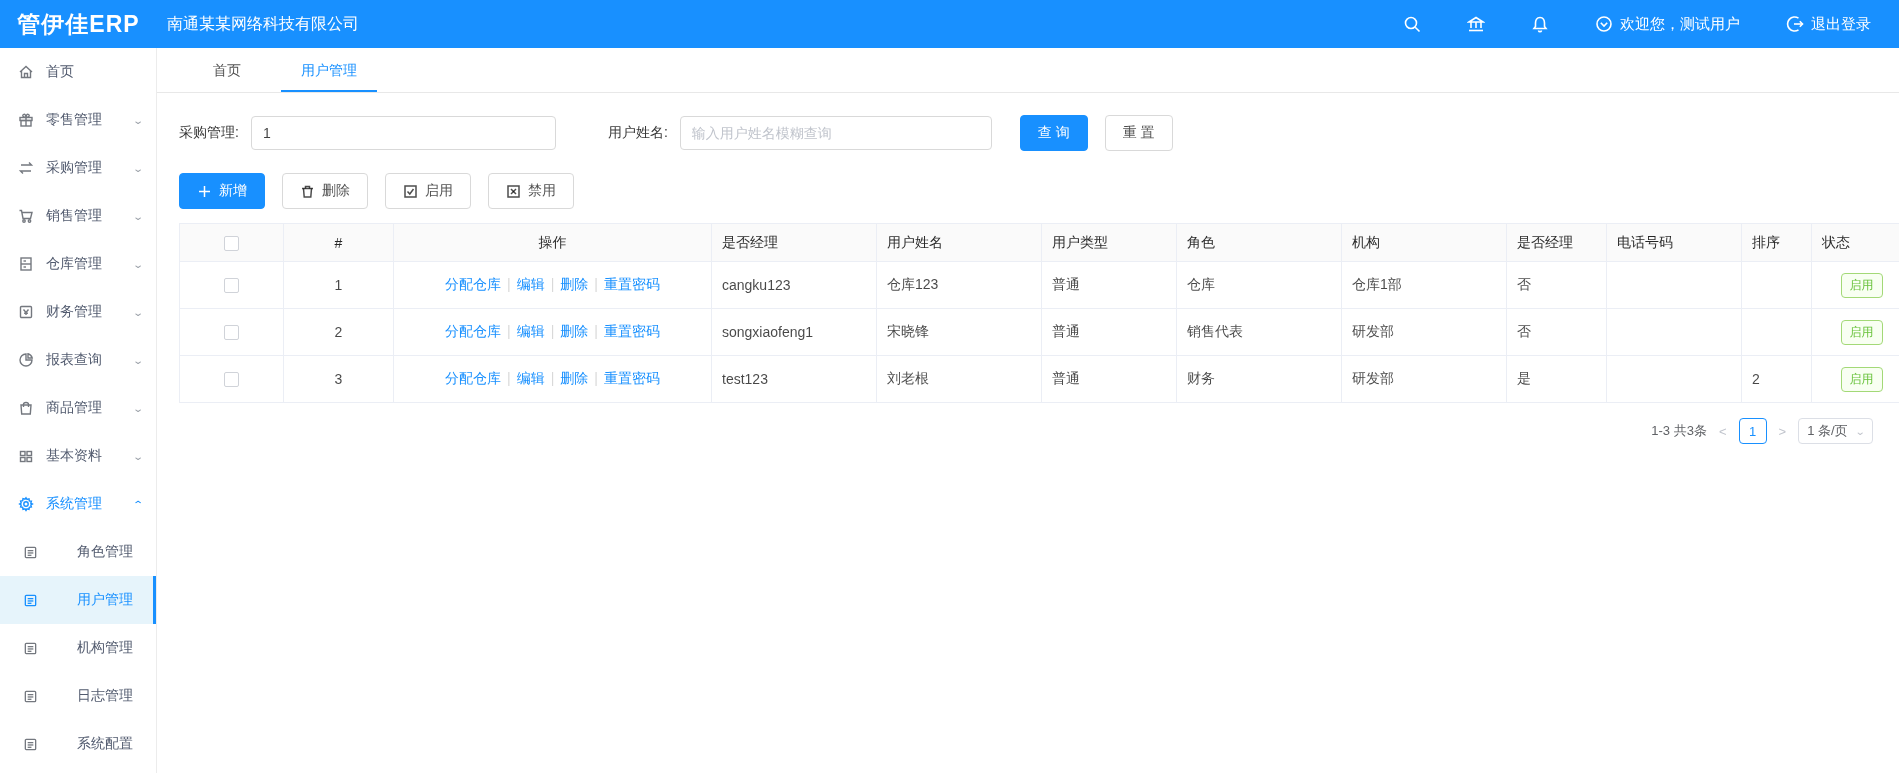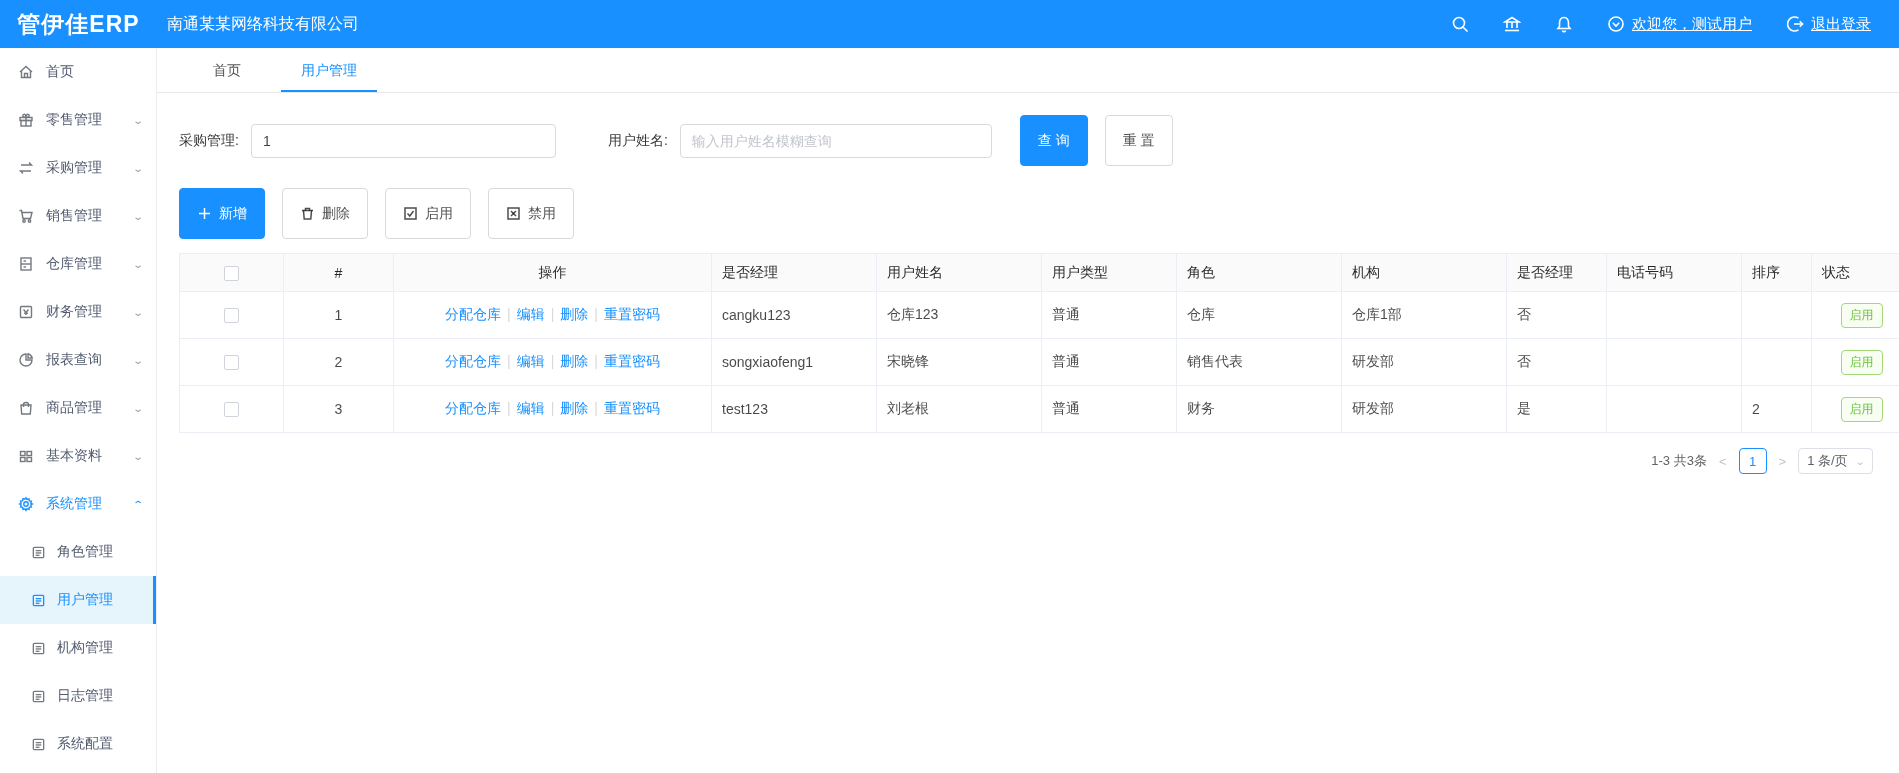--- a/index.html
+++ b/index.html
@@ -4,39 +4,39 @@
 <style>
   * { margin:0; padding:0; box-sizing:border-box; }
   html,body { width:1899px; height:773px; overflow:hidden; background:#fff;
     font-family:"Liberation Sans","DejaVu Sans",sans-serif; font-size:14px; color:rgba(0,0,0,.75); }
   .app { display:flex; flex-direction:column; width:100%; height:100%; }
 
   
   .header { height:48px; background:#1890ff; display:flex; align-items:center; flex:0 0 48px; color:#fff; }
   .logo { width:157px; text-align:center; font-size:23px; font-weight:bold; letter-spacing:1px; }
   .company { font-size:16px; margin-left:10px; }
-  .header-right { margin-left:auto; display:flex; align-items:center; gap:34px; padding-right:28px; font-size:15px;text-decoration:underline; }
+  .header-right { margin-left:auto; display:flex; align-items:center; gap:46px; padding-right:28px; font-size:15px; }
   .hicon { width:18px; height:18px; display:inline-flex; cursor:pointer; }
   .hicon svg { width:100%; height:100%; stroke:#fff; fill:none; stroke-width:1.6; }
   .huser, .hlogout { display:flex; align-items:center; gap:7px; cursor:pointer; }
 
   
   .body-row { display:flex; flex:1; min-height:0; }
 
   
   .sidebar { width:157px; flex:0 0 157px; border-right:1px solid #ececec; overflow:hidden; background:#fff; }
   .side-item { height:48px; display:flex; align-items:center; padding:0 14px 0 18px; cursor:pointer; color:#515a6e; }
   .side-item .sicon { width:16px; height:16px; margin-right:12px; display:inline-flex; }
   .side-item .sicon svg { width:100%; height:100%; stroke:#74787f; fill:none; stroke-width:1.4; }
   .side-item .slabel { flex:1; }
   .side-item .chev { font-size:10px; color:#9aa0a8; transform:scaleX(1.4); }
   .side-item.active-parent { color:#1890ff; }
   .side-item.active-parent .sicon svg { stroke:#1890ff; }
   .side-item.active-parent .chev { color:#1890ff; }
-  .side-sub { height:48px; display:flex; align-items:center; padding:0 14px 0 31px; cursor:pointer; color:#515a6e; }
+  .side-sub { height:48px; display:flex; align-items:center; padding:0 14px 0 23px; cursor:pointer; color:#515a6e;gap:28px; }
   .side-sub .sicon { width:15px; height:15px; margin-right:11px; display:inline-flex; }
   .side-sub .sicon svg { width:100%; height:100%; stroke:#74787f; fill:none; stroke-width:1.4; }
   .side-sub.active { background:#e6f4fb; color:#1890ff; border-right:3px solid #1890ff; }
   .side-sub.active .sicon svg { stroke:#1890ff; }
 
   
   .main { flex:1; display:flex; flex-direction:column; min-width:0; }
   .tabbar { height:45px; flex:0 0 45px; display:flex; align-items:flex-end; padding-left:48px; gap:44px;
     border-bottom:1px solid #e8e8e8; background:#fff; }
   .tab { padding:0 8px 12px; cursor:pointer; color:rgba(0,0,0,.7); position:relative; }
@@ -46,21 +46,21 @@
   .content { flex:1; padding:22px 22px 0 22px; background:#fff; }
 
   
   .search-row { display:flex; align-items:center; margin-bottom:22px; }
   .flabel { color:rgba(0,0,0,.8); margin-right:12px; }
   .tinput { height:34px; border:1px solid #d9d9d9; border-radius:4px; padding:0 11px; font-size:14px;
     color:rgba(0,0,0,.75); outline:none; font-family:inherit; }
   .tinput::placeholder { color:#c0c4cc; }
   .input-login { width:305px; margin-right:52px; }
   .input-name { width:312px; margin-right:28px; }
-  .btn { height:51px; border-radius:4px; border:1px solid #d9d9d9; background:#fff; padding:0 17px;
+  .btn { height:36px; border-radius:4px; border:1px solid #d9d9d9; background:#fff; padding:0 17px;
     font-size:14px; color:rgba(0,0,0,.7); cursor:pointer; display:inline-flex; align-items:center; gap:7px;
     font-family:inherit; }
   .btn.primary { background:#1890ff; border-color:#1890ff; color:#fff; }
   .btn-query { margin-right:17px; }
   .btn .bicon { width:15px; height:15px; display:inline-flex; }
   .btn .bicon svg { width:100%; height:100%; stroke:currentColor; fill:none; stroke-width:1.5; }
 
   
   .toolbar-row { display:flex; align-items:center; gap:17px; margin-bottom:14px; }
 

